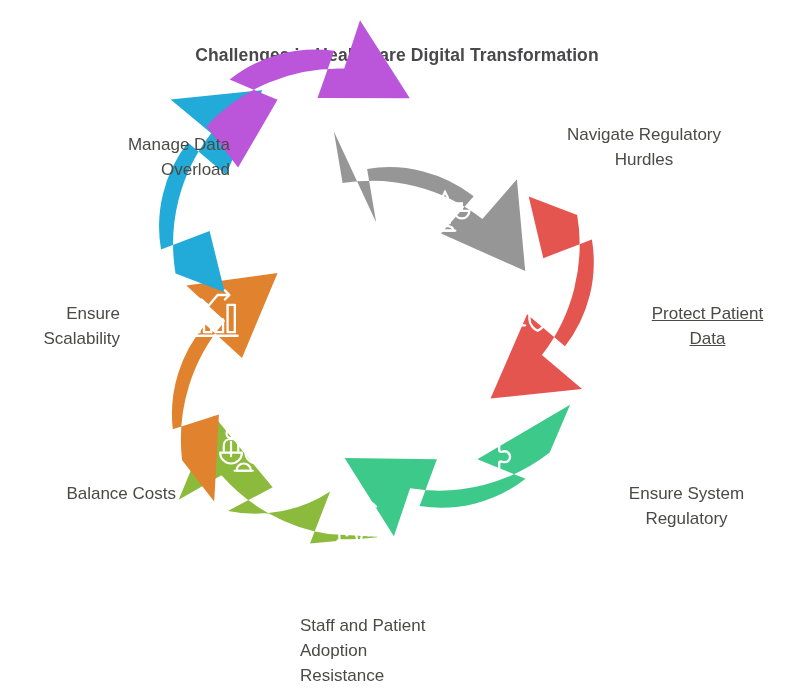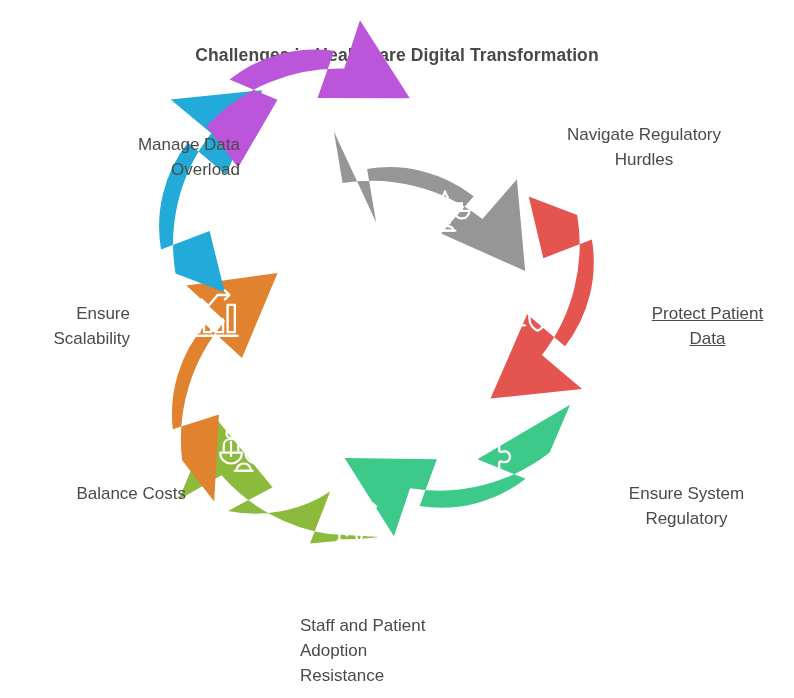--- a/index.html
+++ b/index.html
@@ -33,21 +33,21 @@
     height: 698px;
   }
   .seg-label {
     position: absolute;
     font-size: 17px;
     line-height: 25px;
     color: #4a4a46;
     white-space: pre-line;
   }
   .lbl-right { text-align: center; }
-  .lbl-left  { text-align: right; margin-left: 10px; }
+  .lbl-left  { text-align: right; }
   .lbl-center{ text-align: left; }
 </style>
 </head>
 <body>
 
 <div id="page-title">Challenges in Healthcare Digital Transformation</div>
 
 <svg id="diagram" viewBox="0 0 794 698">
   <defs>
 

